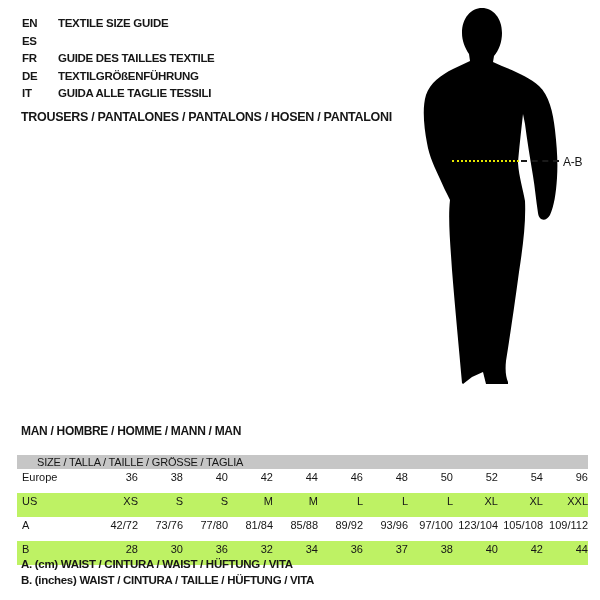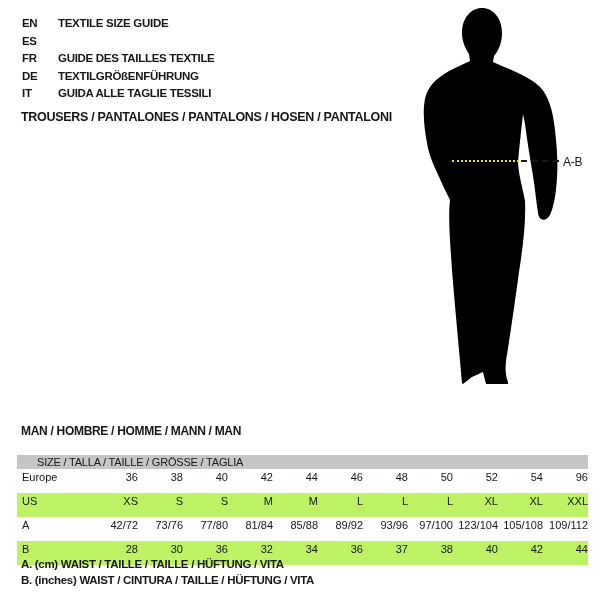--- a/index.html
+++ b/index.html
@@ -188,15 +188,15 @@
     <span class="cell">36</span>
     <span class="cell">37</span>
     <span class="cell">38</span>
     <span class="cell">40</span>
     <span class="cell">42</span>
     <span class="cell">44</span>
   </div>
 </div>
 
 <div class="notes">
-  <div class="note-line">A. (cm) WAIST / TAILLE / TAILLE / HÜFTUNG / VITA</div>
+  <div class="note-line">A. (cm) WAIST / CINTURA / WAIST / HÜFTUNG / VITA</div>
   <div class="note-line">B. (inches) WAIST / CINTURA / TAILLE / HÜFTUNG / VITA</div>
 </div>
 
 </body></html>

